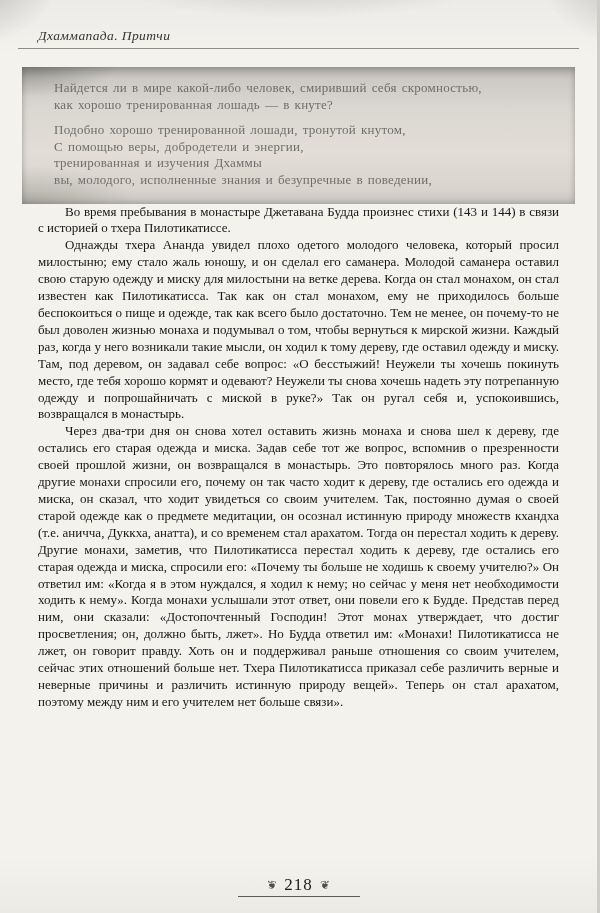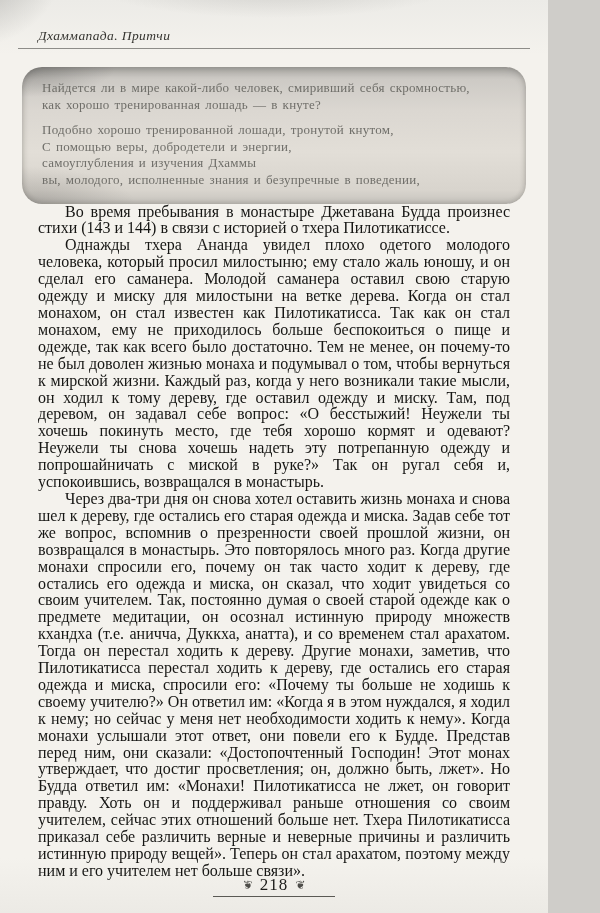--- a/index.html
+++ b/index.html
@@ -3,21 +3,21 @@
 <meta charset="utf-8">
 <style>
   * { margin:0; padding:0; box-sizing:border-box; }
   html,body { width:600px; }
   body {
     font-family:"Liberation Serif", serif;
     background:#cfcdc9;
   }
   .page {
     position:relative;
-    width:548px; height:913px;
+    width:597px; height:913px;
     overflow:hidden;
     padding:0 38px;
     background:
       radial-gradient(260px 50px at 50% -18px, rgba(125,124,121,0.28), transparent 72%),
       radial-gradient(130px 110px at -30px -30px, rgba(105,104,101,0.42), transparent 70%),
       radial-gradient(130px 110px at 630px -30px, rgba(105,104,101,0.35), transparent 70%),
       linear-gradient(180deg,#ecebe7 0%, #f4f2ed 6%, #f4f2ed 94%, #eceae5 100%);
     color:#161614;
   }
 
@@ -30,48 +30,47 @@
     color:#34332f;
   }
   .header-rule {
     margin:4px -20px 0 -20px;
     border-bottom:1.5px solid #8d8c88;
   }
 
   
   .verse-block {
     margin:18px -16px 0 -16px;
-    padding:13px 22px 15px 20px;
+    padding:13px 22px 15px 32px;
     background:
       radial-gradient(130px 42px at 0% 0%, rgba(88,88,86,0.45), transparent 72%),
       radial-gradient(150px 52px at 1% 100%, rgba(118,116,112,0.38), transparent 72%),
       linear-gradient(180deg,#b2b0ac 0%, #cdcac5 9%, #dbd7d1 32%, #e2ded7 62%, #d8d4cd 90%, #c6c3bd 100%);
     box-shadow: inset 0 3px 7px rgba(40,40,38,0.22), inset 0 -2px 5px rgba(40,40,38,0.14);
     color:#6f6e69;
-    border-radius:20px;
   }
   .verse-line {
     font-size:13px;
     line-height:16.6px;
     letter-spacing:0.25px;
     word-spacing:1.5px;
   }
   .stanza + .stanza { margin-top:9px; }
 
   
   .story-title {
     margin:26px 0 13px 0;
     text-align:center;
     font-size:17px;
     font-weight:bold;
     letter-spacing:0.3px;
     color:#121210;
   }
   .story p {
-    font-size:16px;
+    font-size:13px;
     line-height:16.9px;
     text-align:justify;
     text-indent:27px;
     color:#161614;
     hyphens:auto;
   }
 
   
   .footer {
     position:absolute;
@@ -112,21 +111,21 @@
   </header>
 
   <section class="verse-block">
     <div class="stanza">
       <div class="verse-line">Найдется ли в мире какой-либо человек, смиривший себя скромностью,</div>
       <div class="verse-line">как хорошо тренированная лошадь — в кнуте?</div>
     </div>
     <div class="stanza">
       <div class="verse-line">Подобно хорошо тренированной лошади, тронутой кнутом,</div>
       <div class="verse-line">С помощью веры, добродетели и энергии,</div>
-      <div class="verse-line">самоуглубления и изучения Дхаммы</div>
+      <div class="verse-line">тренированная и изучения Дхаммы</div>
       <div class="verse-line">вы, молодого, исполненные знания и безупречные в поведении,</div>
     </div>
   </section>
 
   <main class="story">
     <p>Во время пребывания в монастыре Джетавана Будда произнес стихи (143 и 144) в связи с историей о тхера Пилотикатиссе.</p>
     <p>Однажды тхера Ананда увидел плохо одетого молодого человека, который просил милостыню; ему стало жаль юношу, и он сделал его саманера. Молодой саманера оставил свою старую одежду и миску для милостыни на ветке дерева. Когда он стал монахом, он стал известен как Пилотикатисса. Так как он стал монахом, ему не приходилось больше беспокоиться о пище и одежде, так как всего было достаточно. Тем не менее, он почему-то не был доволен жизнью монаха и подумывал о том, чтобы вернуться к мирской жизни. Каждый раз, когда у него возникали такие мысли, он ходил к тому дереву, где оставил одежду и миску. Там, под деревом, он задавал себе вопрос: «О бесстыжий! Неужели ты хочешь покинуть место, где тебя хорошо кормят и одевают? Неужели ты снова хочешь надеть эту потрепанную одежду и попрошайничать с миской в руке?» Так он ругал себя и, успокоившись, возвращался в монастырь.</p>
     <p>Через два-три дня он снова хотел оставить жизнь монаха и снова шел к дереву, где остались его старая одежда и миска. Задав себе тот же вопрос, вспомнив о презренности своей прошлой жизни, он возвращался в монастырь. Это повторялось много раз. Когда другие монахи спросили его, почему он так часто ходит к дереву, где остались его одежда и миска, он сказал, что ходит увидеться со своим учителем. Так, постоянно думая о своей старой одежде как о предмете медитации, он осознал истинную природу множеств кхандха (т.е. аничча, Дуккха, анатта), и со временем стал арахатом. Тогда он перестал ходить к дереву. Другие монахи, заметив, что Пилотикатисса перестал ходить к дереву, где остались его старая одежда и миска, спросили его: «Почему ты больше не ходишь к своему учителю?» Он ответил им: «Когда я в этом нуждался, я ходил к нему; но сейчас у меня нет необходимости ходить к нему». Когда монахи услышали этот ответ, они повели его к Будде. Представ перед ним, они сказали: «Достопочтенный Господин! Этот монах утверждает, что достиг просветления; он, должно быть, лжет». Но Будда ответил им: «Монахи! Пилотикатисса не лжет, он говорит правду. Хоть он и поддерживал раньше отношения со своим учителем, сейчас этих отношений больше нет. Тхера Пилотикатисса приказал себе различить верные и неверные причины и различить истинную природу вещей». Теперь он стал арахатом, поэтому между ним и его учителем нет больше связи».</p>
   </main>
 

